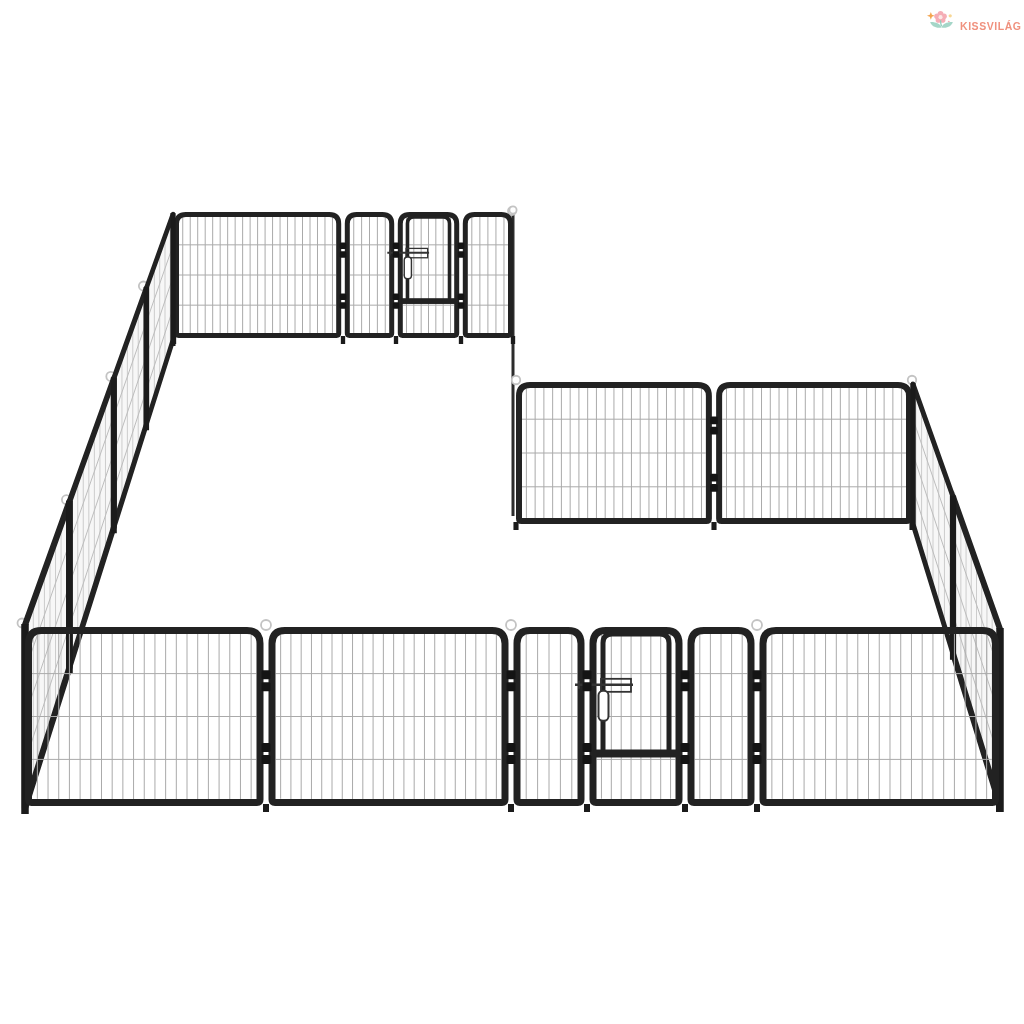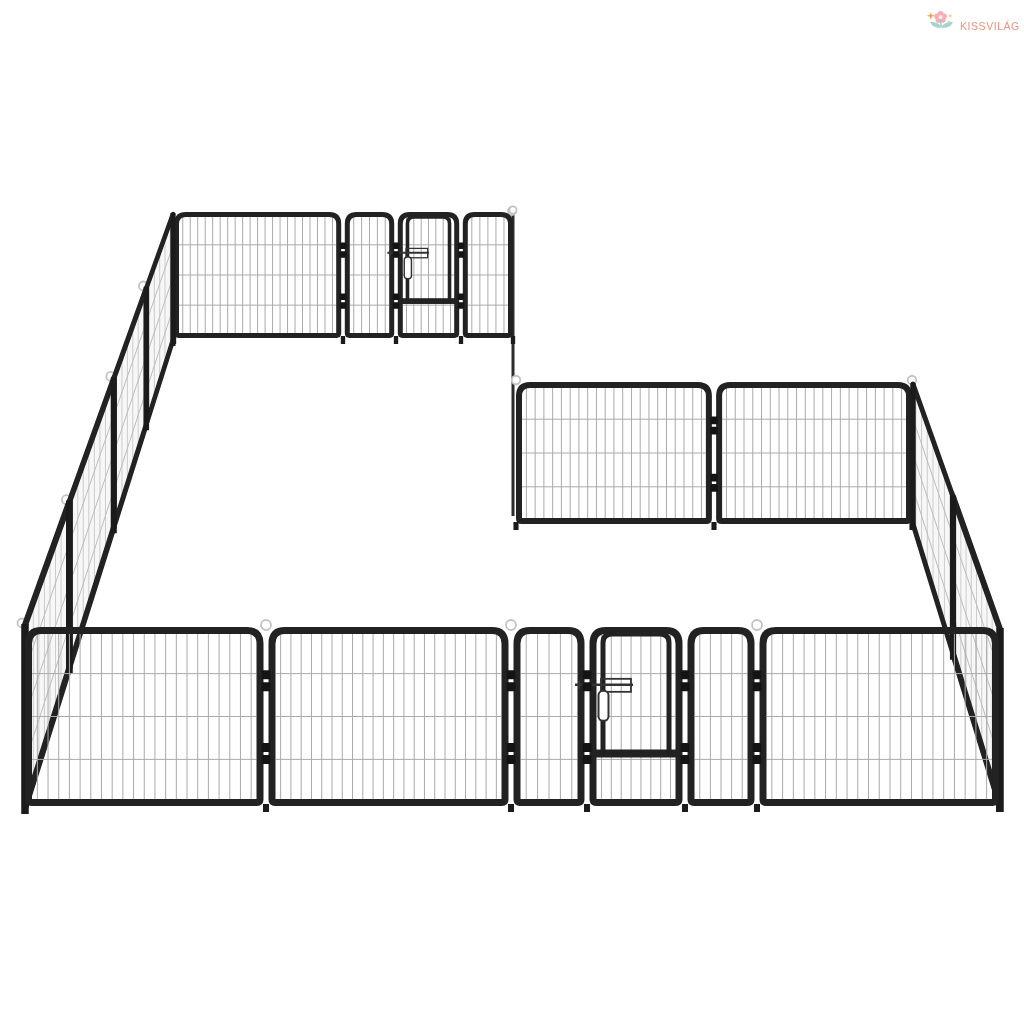--- a/index.html
+++ b/index.html
@@ -16,21 +16,21 @@
     position:absolute;
     top:9px;
     left:926px;
     display:flex;
     align-items:center;
     gap:3px;
   }
   .logo-icon{width:31px;height:32px;display:block;}
   .logo-text{
     font-size:10.5px;
-    font-weight:400;
+    font-weight:700;
     letter-spacing:0.55px;
     color:var(--c-logo-text,#f0917e);
     white-space:nowrap;
     transform:translateY(1px);
   }
   .petal{fill:var(--c-petal,#f5adb6);}
   .petal-center{fill:var(--c-petal-center,#fbe7e6);}
   .leaf{fill:var(--c-leaf,#a5d6c8);}
   .stem{stroke:var(--c-stem,#8fcdbb);}
   .spark-orange{fill:var(--c-spark-orange,#f4a44f);}

